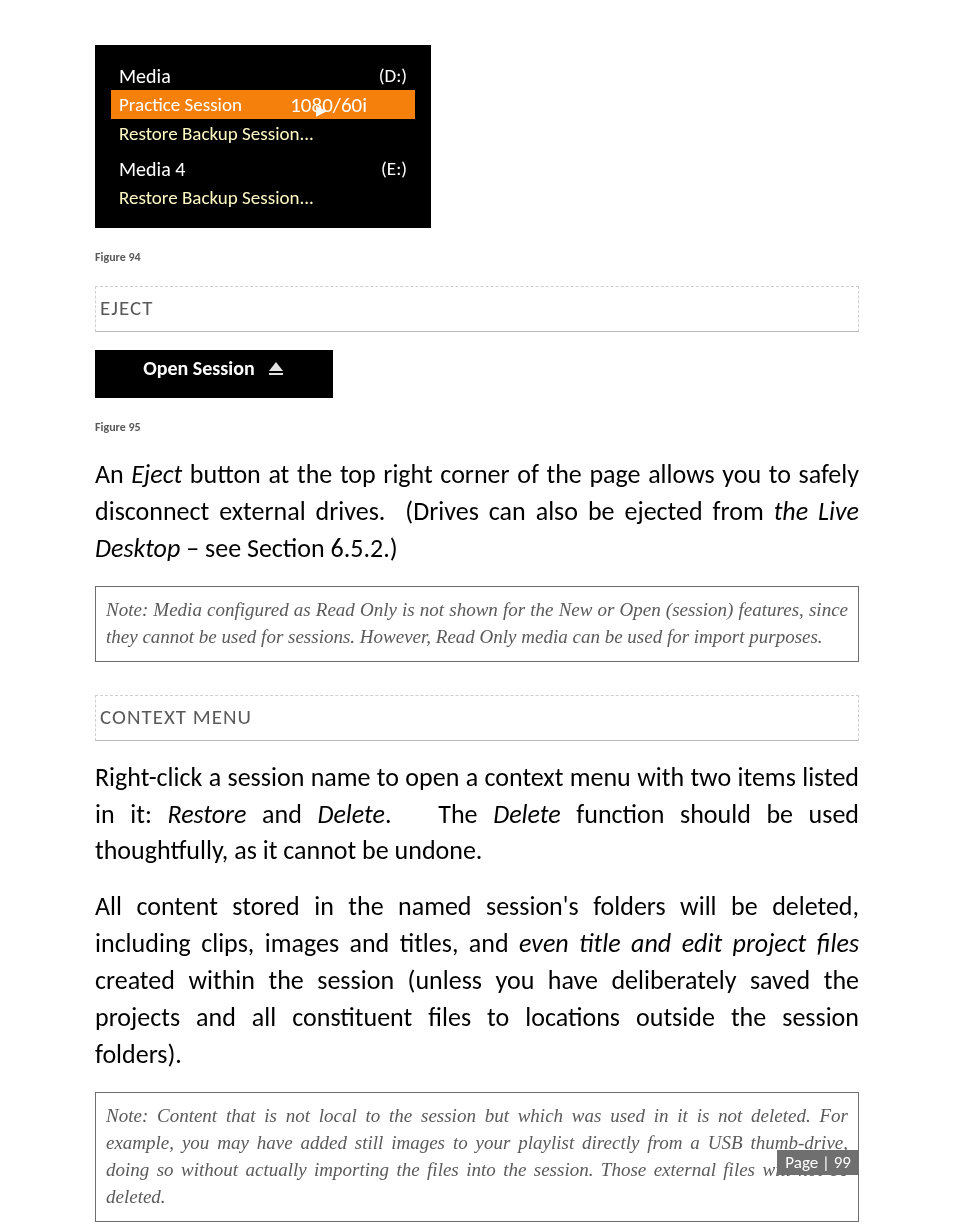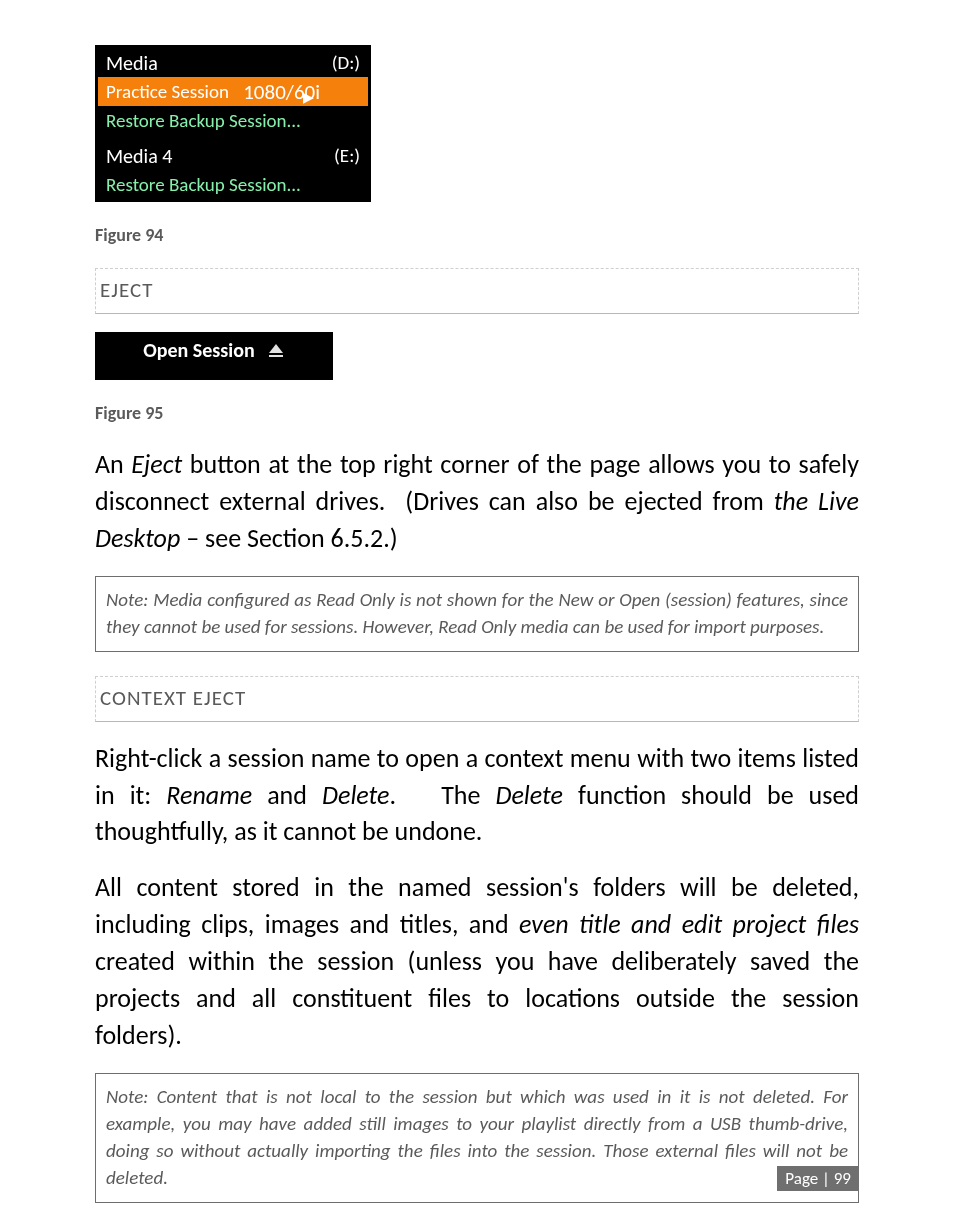--- a/index.html
+++ b/index.html
@@ -6,23 +6,23 @@
   body {
     font-family: Calibri, 'Segoe UI', Arial, sans-serif;
     width: 954px;
     height: 1227px;
     background: #ffffff;
     position: relative;
     padding: 0 95px;
     color: #000;
   }
   .media-panel {
-    width: 276px;
+    width: 336px;
     background: #000;
-    padding: 3px;
+    padding: 16px;
     margin-top: 45px;
   }
   .media-row {
     display: flex;
     justify-content: space-between;
     align-items: center;
     padding: 2px 8px;
     height: 29px;
   }
   .media-header { background: #000; color: #fff; }
@@ -31,25 +31,25 @@
   .media-highlight { background: #f5800c; color: #fff; position: relative; }
   .media-highlight .left { font-size: 19px; }
   .media-highlight .right { font-size: 21px; padding-right: 40px; }
   .cursor {
     position: absolute;
     left: 205px;
     top: 12px;
     color: #fff;
     font-size: 14px;
   }
-  .media-dark { background: #000; color: #86efac; }
+  .media-dark { background: #000; color: #fef9c3; }
   .media-dark-text { font-size: 19px; }
   .media-gap { height: 6px; background: #000; }
   .figure-caption {
-    font-size: 18px;
+    font-size: 12px;
     color: #5a5a5a;
     font-weight: bold;
     margin: 22px 0;
   }
   .section-heading-box {
     border: 1px dashed #cfcfcf;
     border-bottom: 1px solid #b8b8b8;
     padding: 8px 4px 10px;
     margin-bottom: 18px;
   }
@@ -94,38 +94,39 @@
   }
   .body-para {
     font-size: 26px;
     line-height: 1.42;
     text-align: justify;
     margin-bottom: 19px;
   }
   .note-box {
     border: 1px solid #6e6e6e;
     padding: 10px 10px;
-    margin-bottom: 24px;
+    margin-bottom: 33px;
+    font-family: Liberation Serif, serif;
   }
   .note-text {
     font-size: 19px;
     font-style: italic;
     color: #5a5a5a;
     line-height: 1.42;
     text-align: justify;
   }
   em.k { font-style: italic; }
   hr.footer-rule {
     border: none;
     border-top: 1px solid #bfbfbf;
     margin-top: 38px;
   }
   .page-footer {
     position: absolute;
-    bottom: 36px;
+    bottom: 52px;
     right: 95px;
     background: #6f6f6f;
     color: #fff;
     padding: 2px 8px;
     font-size: 17px;
   }
 </style>
 </head>
 <body>
 
@@ -170,25 +171,25 @@
 
 <p class="body-para">
   An <em class="k">Eject</em> button at the top right corner of the page allows you to safely disconnect external drives.&nbsp; (Drives can also be ejected from <em class="k">the Live Desktop</em> – see Section 6.5.2.)
 </p>
 
 <div class="note-box">
   <p class="note-text">Note: Media configured as Read Only is not shown for the New or Open (session) features, since they cannot be used for sessions.  However, Read Only media can be used for import purposes.</p>
 </div>
 
 <div class="section-heading-box">
-  <div class="section-heading">CONTEXT EJECT</div>
+  <div class="section-heading">CONTEXT MENU</div>
 </div>
 
 <p class="body-para">
-  Right-click a session name to open a context menu with two items listed in it: <em class="k">Rename</em> and <em class="k">Delete</em>.&nbsp;&nbsp; The <em class="k">Delete</em> function should be used thoughtfully, as it cannot be undone.
+  Right-click a session name to open a context menu with two items listed in it: <em class="k">Restore</em> and <em class="k">Delete</em>.&nbsp;&nbsp; The <em class="k">Delete</em> function should be used thoughtfully, as it cannot be undone.
 </p>
 
 <p class="body-para">
   All content stored in the named session's folders will be deleted, including clips, images and titles, and <em class="k">even title and edit project files</em> created within the session (unless you have deliberately saved the projects and all constituent files to locations outside the session folders).
 </p>
 
 <div class="note-box">
   <p class="note-text">Note: Content that is not local to the session but which was used in it is not deleted.  For example, you may have added still images to your playlist directly from a USB thumb-drive, doing so without actually importing the files into the session. Those external files will not be deleted.</p>
 </div>
 

